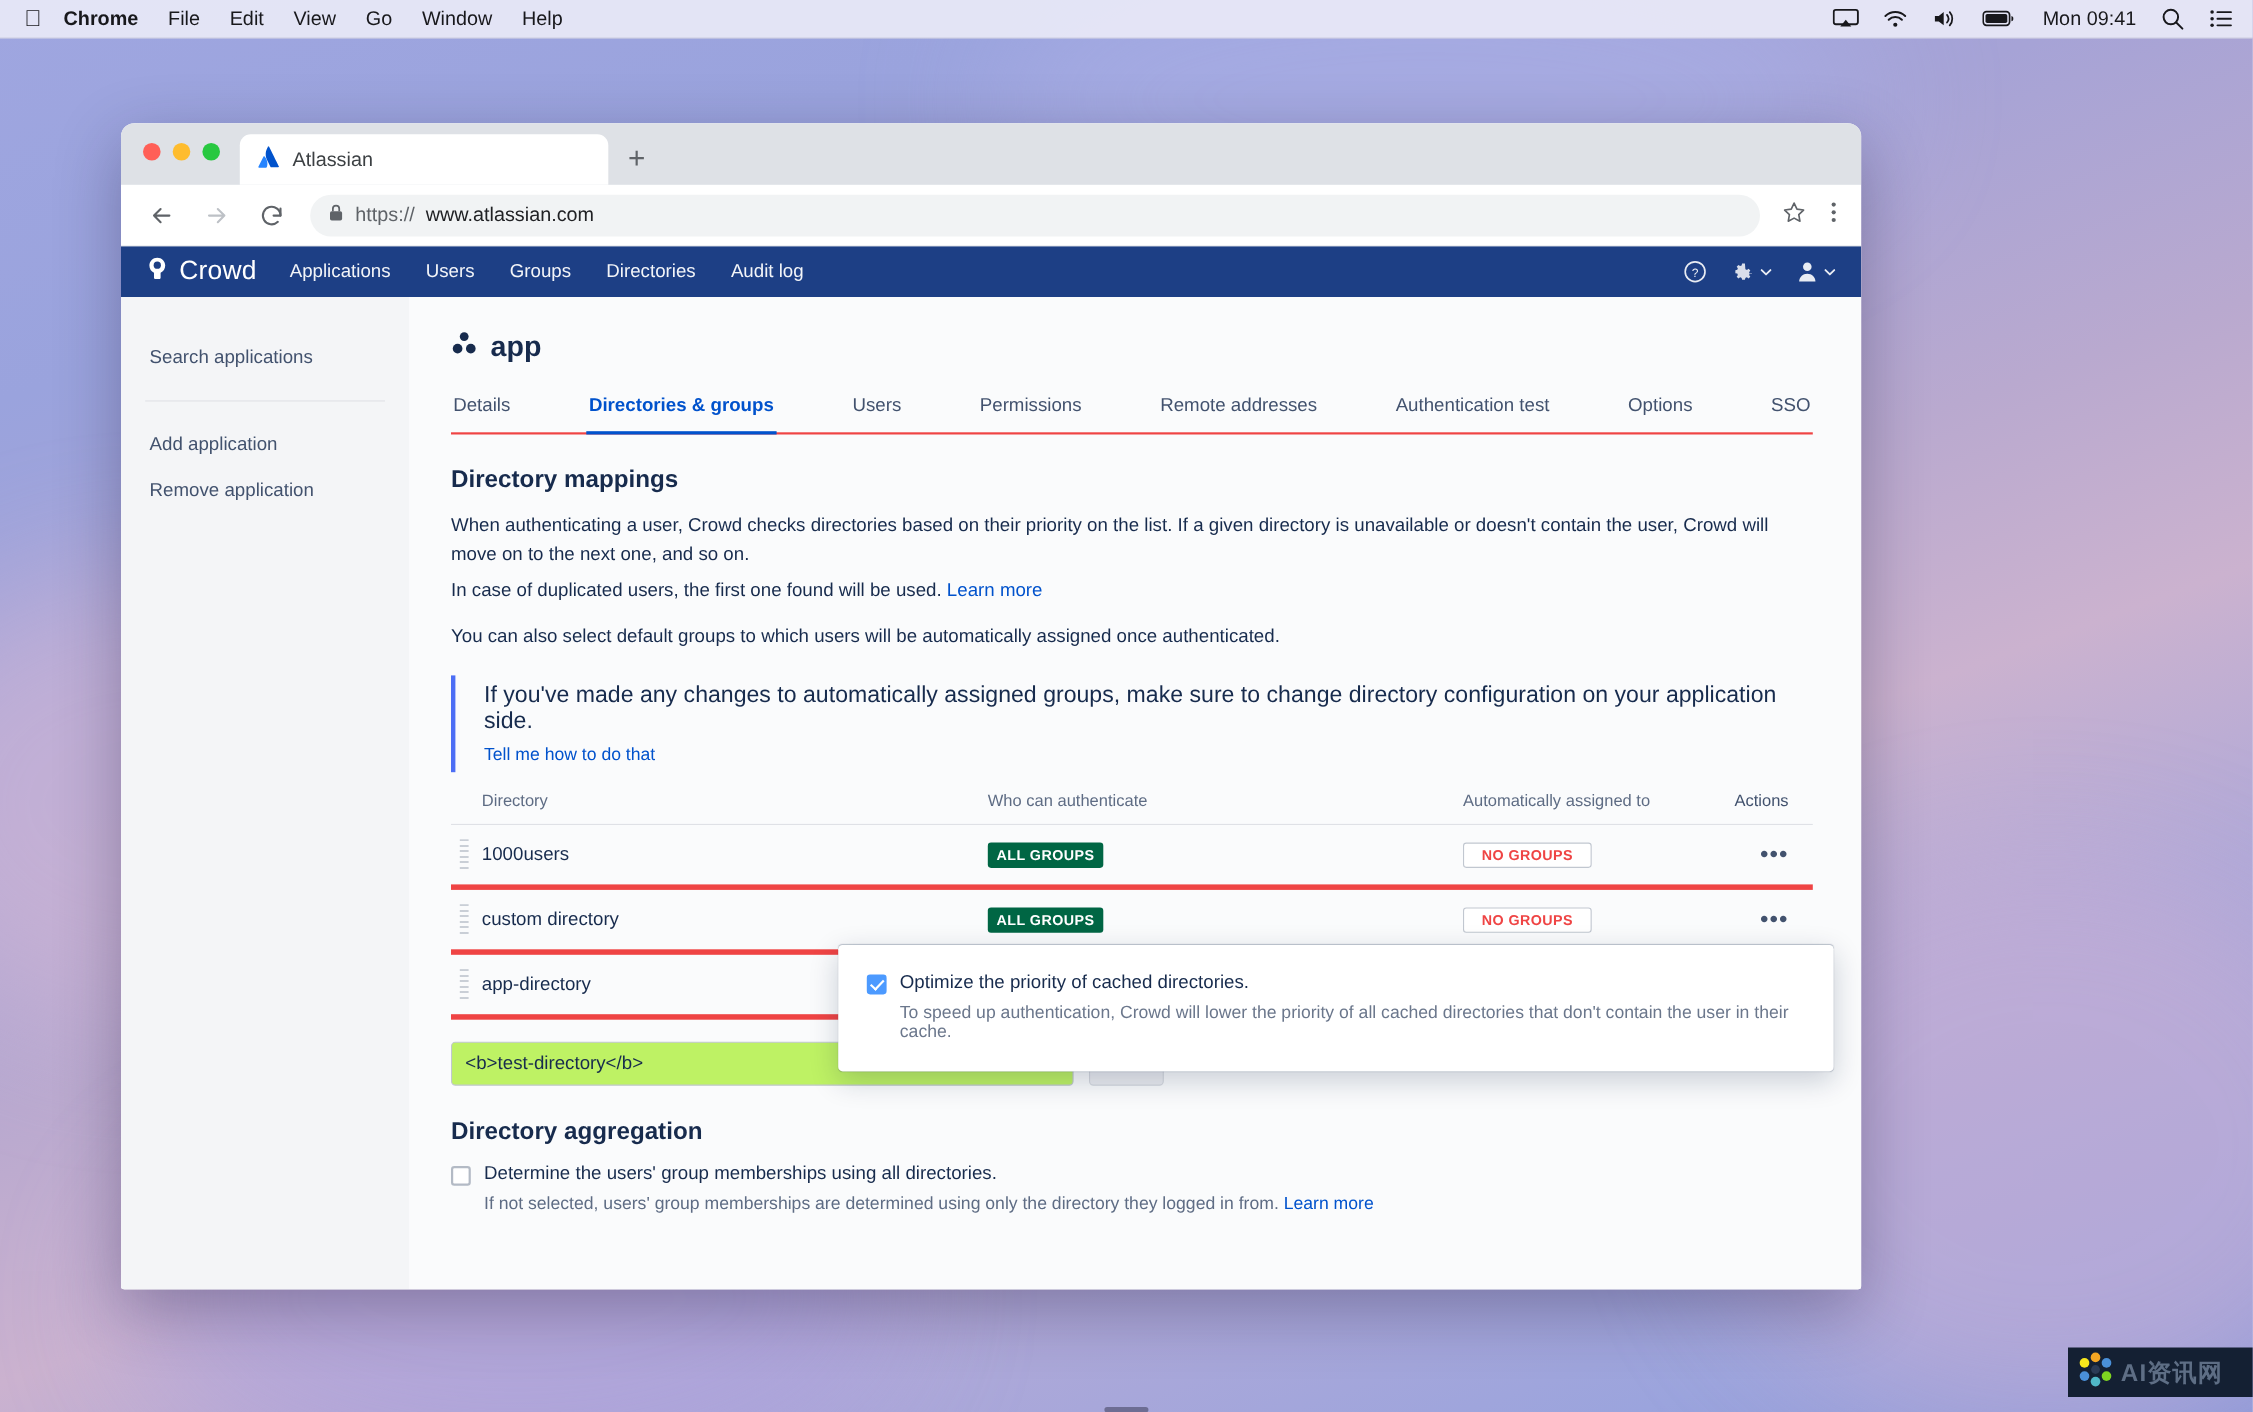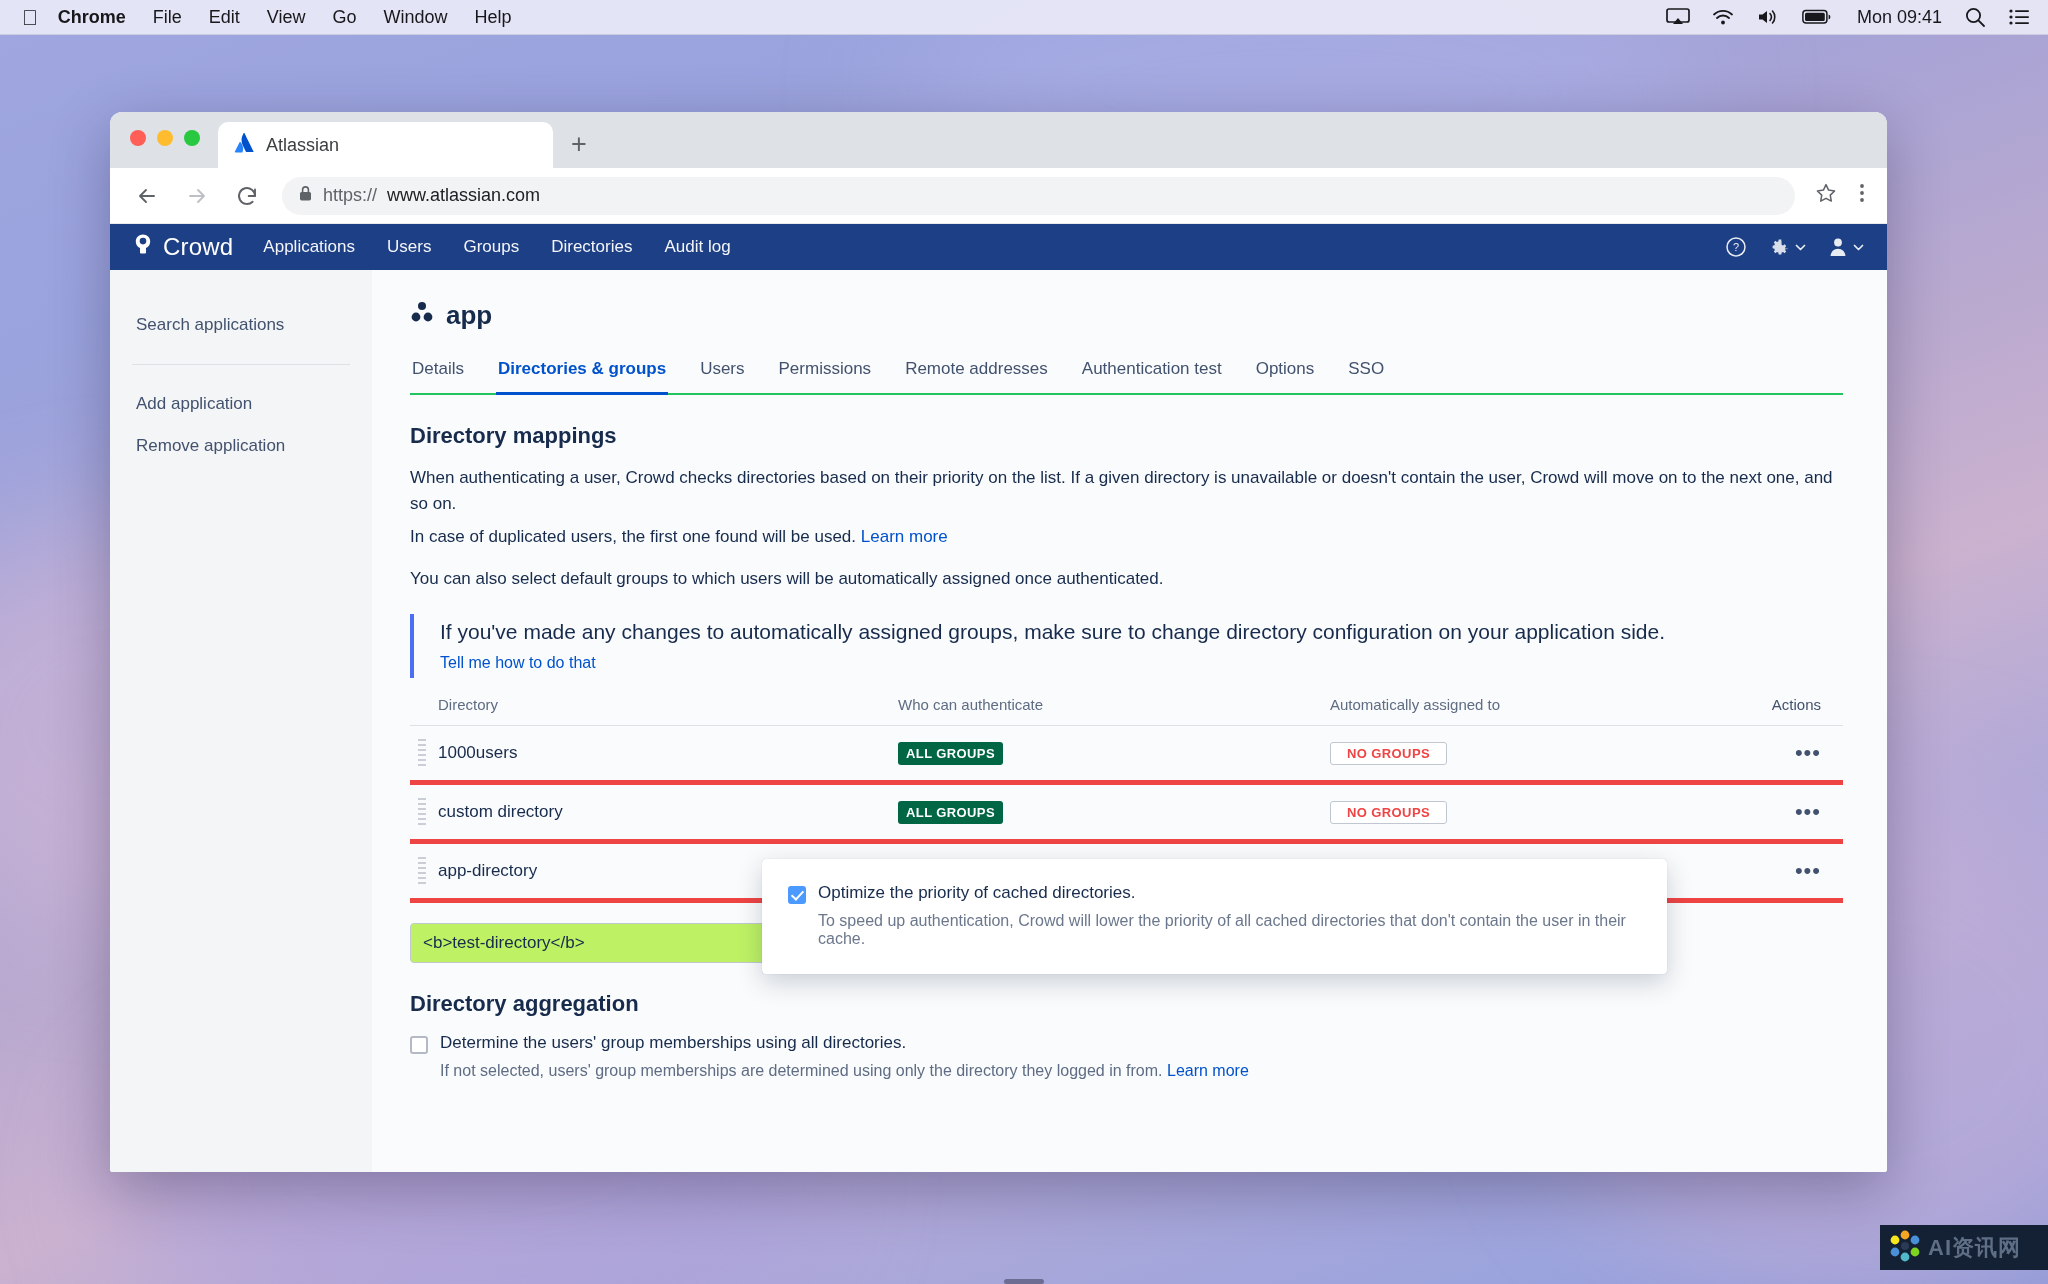--- a/index.html
+++ b/index.html
@@ -32,21 +32,21 @@
   .menubar .apple { font-size: 21px; margin-right: 20px; line-height: 1; }
   .menubar .mitem { margin-right: 27px; white-space: nowrap; }
   .menubar .mitem.bold { font-weight: bold; }
   .menubar .spacer { flex: 1; }
   .menubar .sysicon { margin-left: 22px; display: flex; align-items: center; }
   .menubar .clock { margin-left: 26px; font-size: 18px; white-space: nowrap; }
 
   
   .window {
     position: absolute; left: 110px; top: 112px;
-    width: 1777px; height: 1060px;
+    width: 1582px; height: 1060px;
     border-radius: 12px 12px 3px 3px;
     background: #fff;
     box-shadow: 0 18px 60px rgba(30,25,60,.33);
     overflow: hidden;
   }
   .tabstrip {
     height: 56px; background: #dee1e6;
     display: flex; align-items: flex-end; padding-left: 18px; position: relative;
   }
   .lights { display: flex; align-items: center; gap: 11px; position: absolute; left: 20px; top: 18px; }
@@ -82,21 +82,21 @@
   .crowd-nav .righticon { margin-left: 22px; display: flex; align-items: center; gap: 5px; opacity: .9; }
 
   .app-body { display: flex; height: 918px; background: #fafbfc; }
   .sidebar { width: 262px; background: #f4f5f7; padding: 34px 0 0 0; flex-shrink: 0; }
   .side-item { padding: 11px 26px; font-size: 17px; color: #42526e; }
   .side-divider { height: 1px; background: #dfe1e6; margin: 18px 22px; }
 
   .content { flex: 1; padding: 30px 44px 0 38px; background: #fafbfc; position: relative; }
   .page-title { display: flex; align-items: center; gap: 12px; font-size: 26px; font-weight: bold; color: #172b4d; margin-bottom: 22px; }
 
-  .tabs { display: flex; gap: 30px; border-bottom: 2px solid #22c55e; }
+  .tabs { display: flex; gap: 30px; border-bottom: 2px solid #ef4444; justify-content: space-between; }
   .tabitem { font-size: 17px; color: #42526e; padding: 6px 2px 14px; position: relative; white-space: nowrap; }
   .tabitem.active { color: #0052cc; font-weight: bold; }
   .tabitem.active::after { content: ""; position: absolute; left: 0; right: 0; bottom: -2px; height: 3px; background: #0052cc; }
 
   .sec-title { font-size: 22px; font-weight: bold; color: #172b4d; margin: 28px 0 16px; }
   .para { font-size: 17px; color: #172b4d; line-height: 1.55; margin-bottom: 6px; }
   .para.spaced { margin-top: 16px; }
   .link { color: #0052cc; }
 
   .callout { border-left: 4px solid #4c6ef5; padding: 6px 0 6px 26px; margin: 22px 0 10px; }

